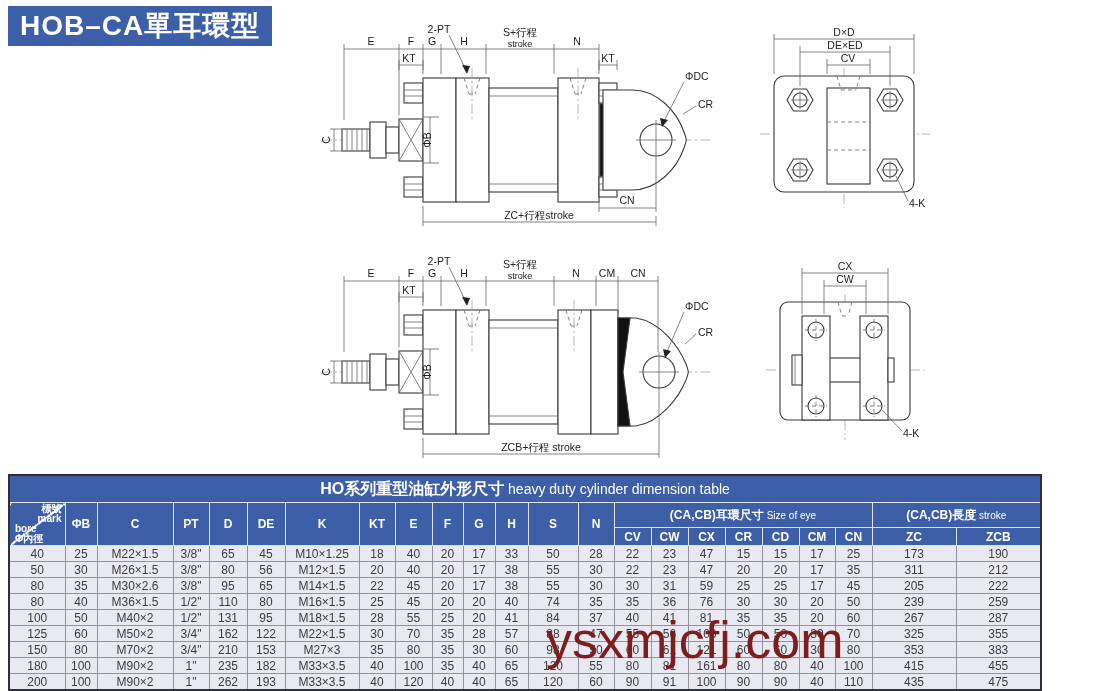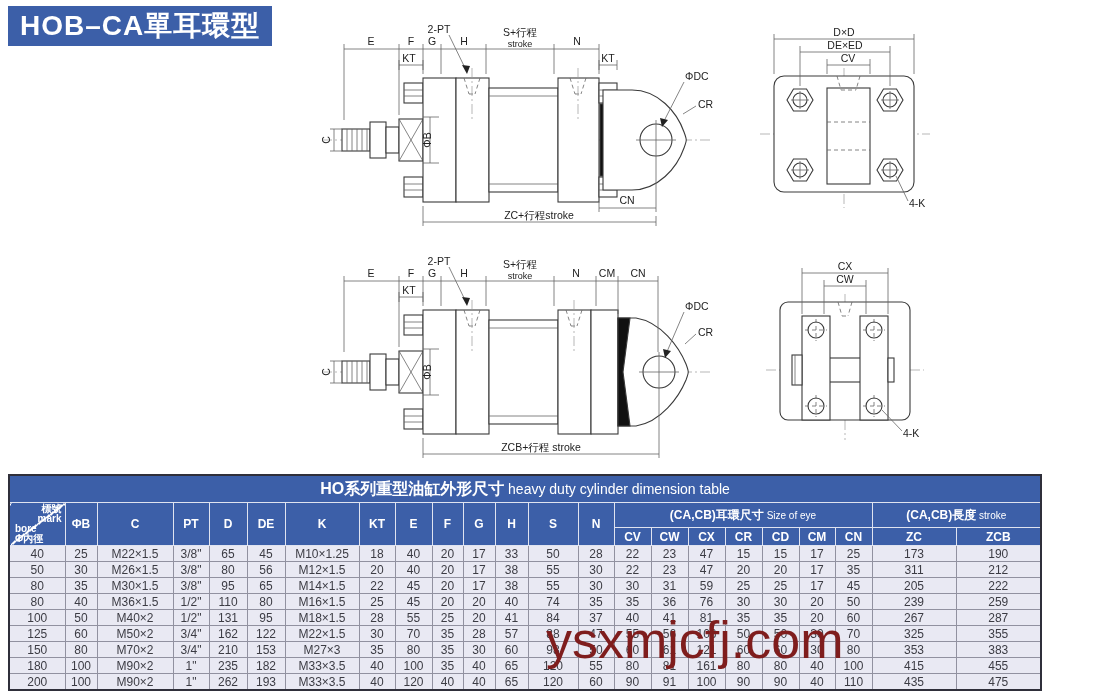--- a/index.html
+++ b/index.html
@@ -366,21 +366,21 @@
           <td>20</td>
           <td>20</td>
           <td>17</td>
           <td>35</td>
           <td>311</td>
           <td>212</td>
         </tr>
         <tr>
           <td>80</td>
           <td>35</td>
-          <td>M30×1.5</td>
+          <td>M30×2.6</td>
           <td>3/8"</td>
           <td>95</td>
           <td>65</td>
           <td>M14×1.5</td>
           <td>22</td>
           <td>45</td>
           <td>20</td>
           <td>17</td>
           <td>38</td>
           <td>55</td>

